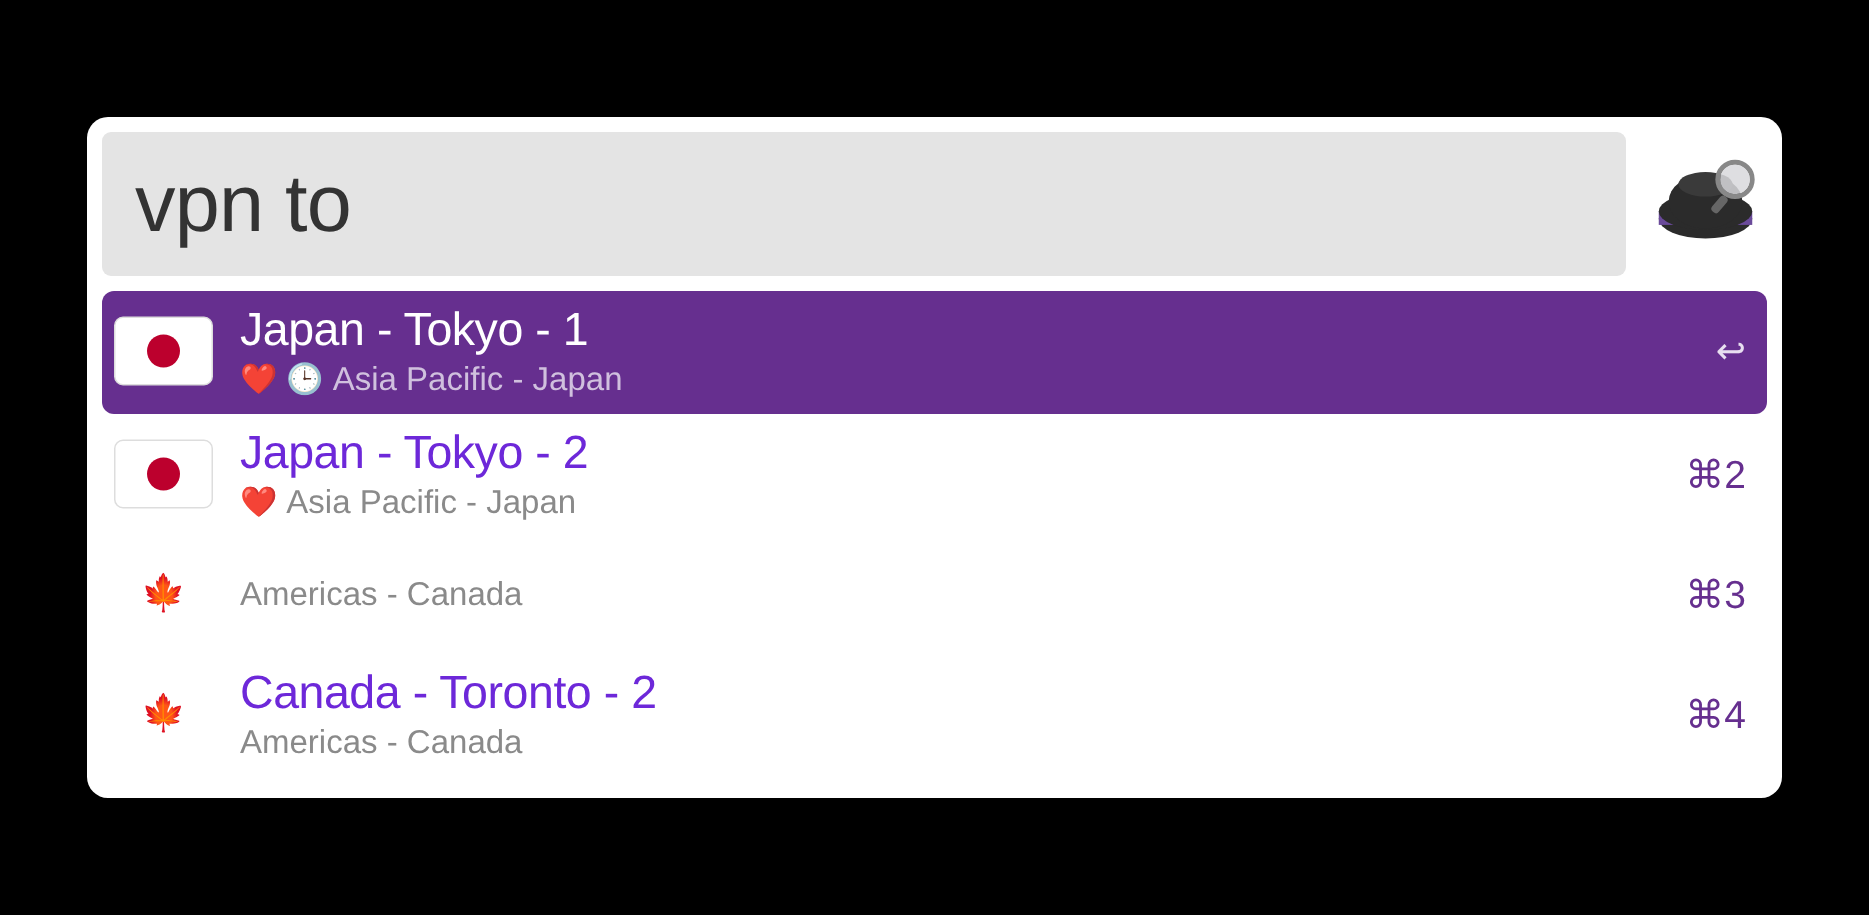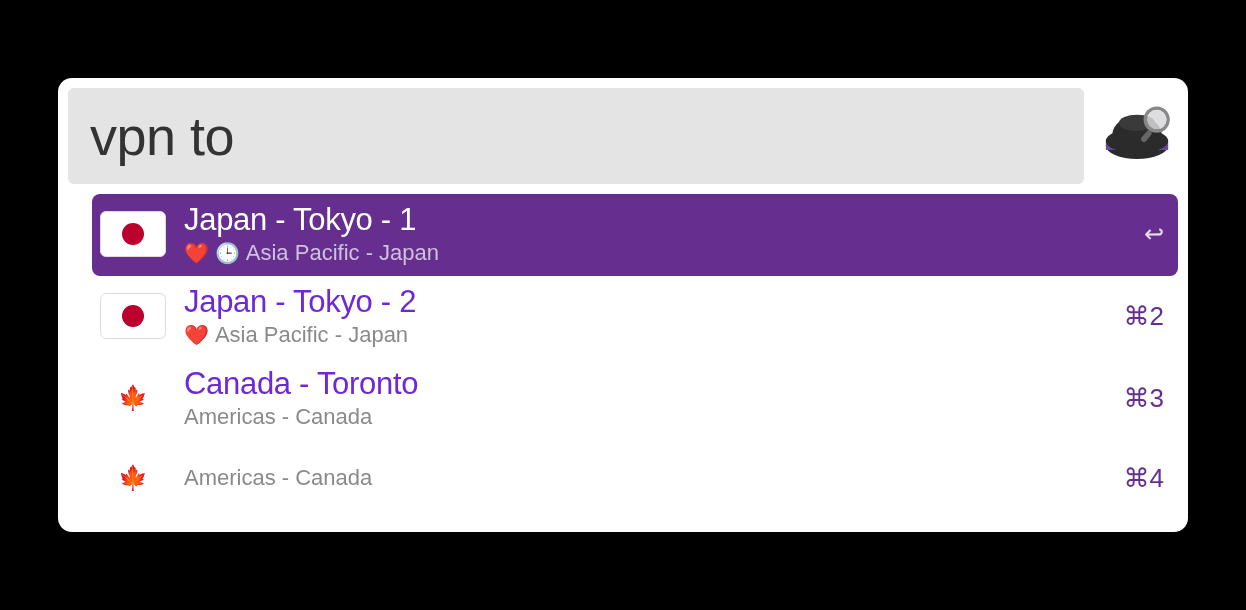--- a/index.html
+++ b/index.html
@@ -62,21 +62,20 @@
       display: flex;
       flex-direction: column;
     }
     .result-item {
       display: flex;
       align-items: center;
       padding: 8px 14px 10px 8px;
       border-radius: 8px;
       gap: 18px;
       min-height: 78px;
-      margin-left: 24px;
     }
     .result-item.selected {
       background: #662f8f;
     }
     .flag {
       width: 66px;
       height: 46px;
       border-radius: 6px;
       display: flex;
       align-items: center;
@@ -210,35 +209,35 @@
       <div class="shortcut">⌘2</div>
     </div>
 
     <div class="result-item">
       <div class="flag flag-canada">
         <div class="stripe-l"></div>
         <div class="center">🍁</div>
         <div class="stripe-r"></div>
       </div>
       <div class="result-text">
-        <div class="result-title">Canada - Toronto</div>
         <div class="result-subtitle-row">
           <span class="result-subtitle">Americas - Canada</span>
         </div>
       </div>
       <div class="shortcut">⌘3</div>
     </div>
 
     <div class="result-item">
       <div class="flag flag-canada">
         <div class="stripe-l"></div>
         <div class="center">🍁</div>
         <div class="stripe-r"></div>
       </div>
       <div class="result-text">
+        <div class="result-title">Canada - Toronto - 2</div>
         <div class="result-subtitle-row">
           <span class="result-subtitle">Americas - Canada</span>
         </div>
       </div>
       <div class="shortcut">⌘4</div>
     </div>
 
   </div>
 </div>
 

